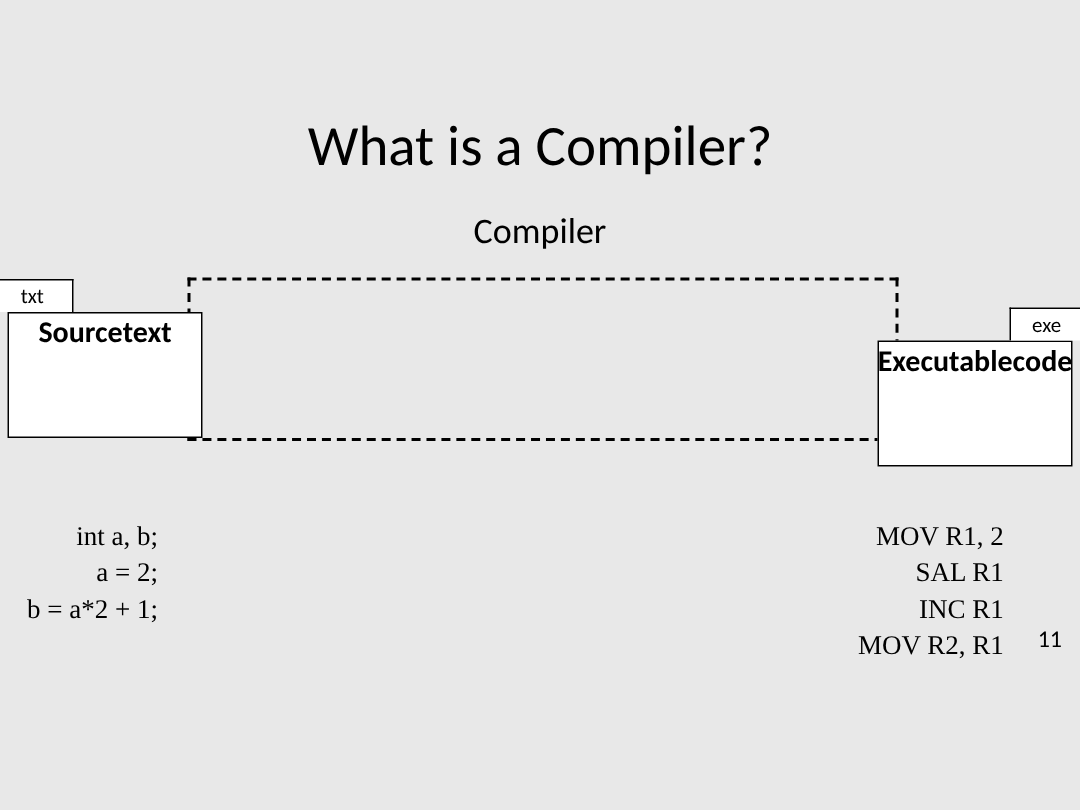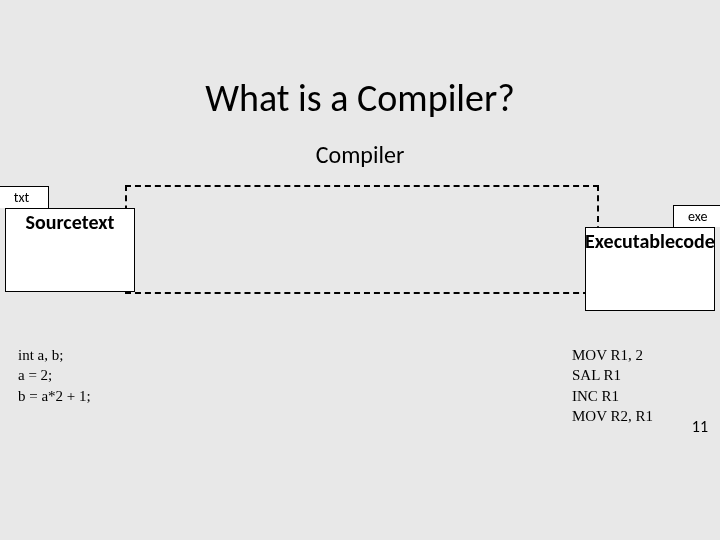--- a/index.html
+++ b/index.html
@@ -68,23 +68,24 @@
     display: flex;
     flex-direction: row;
     justify-content: center;
     font-size: 20px;
     line-height: 1.35;
     font-weight: bold;
   }
   .code-block {
     position: absolute;
     font-family: "Times New Roman", Times, serif;
-    font-size: 15px;
+    font-size: 18px;
     line-height: 1.35;
     white-space: pre;
+    text-align: right;
   }
   .code-left  { left: 18px;  top: 345px; }
   .code-right { left: 572px; top: 345px; }
   .page-num {
     position: absolute;
     right: 12px;
     bottom: 8px;
     font-size: 16px;
   }
 </style>

